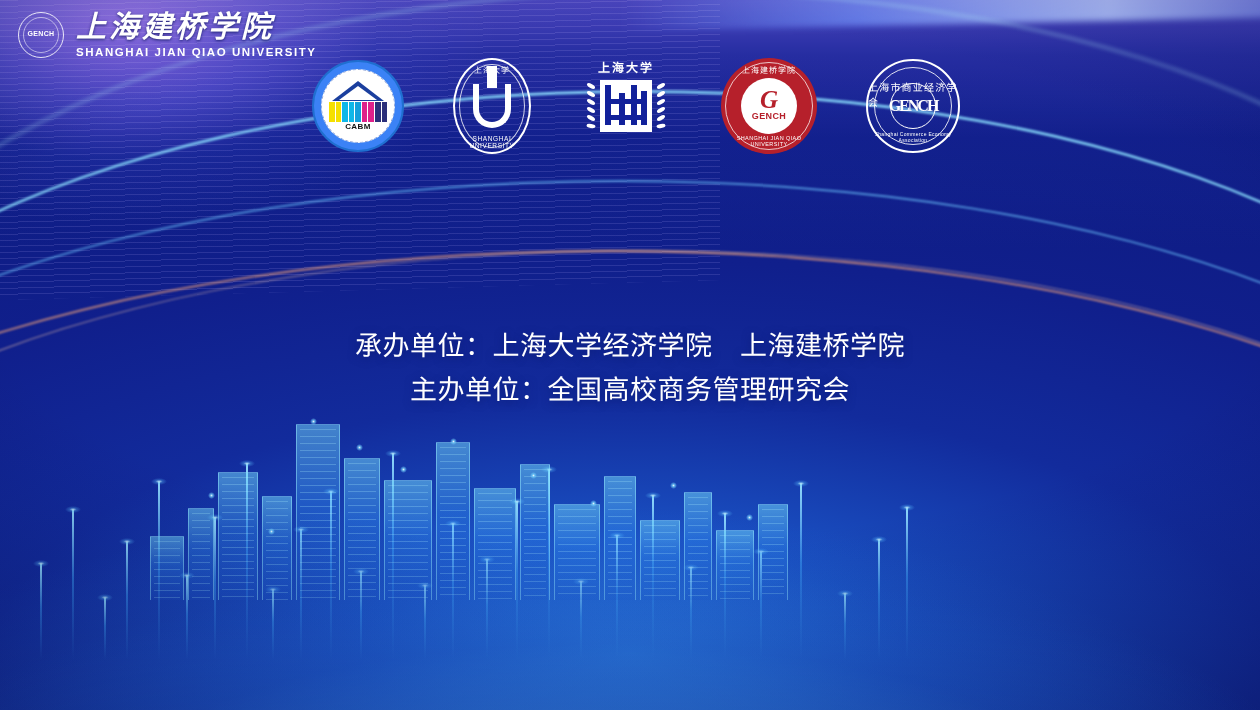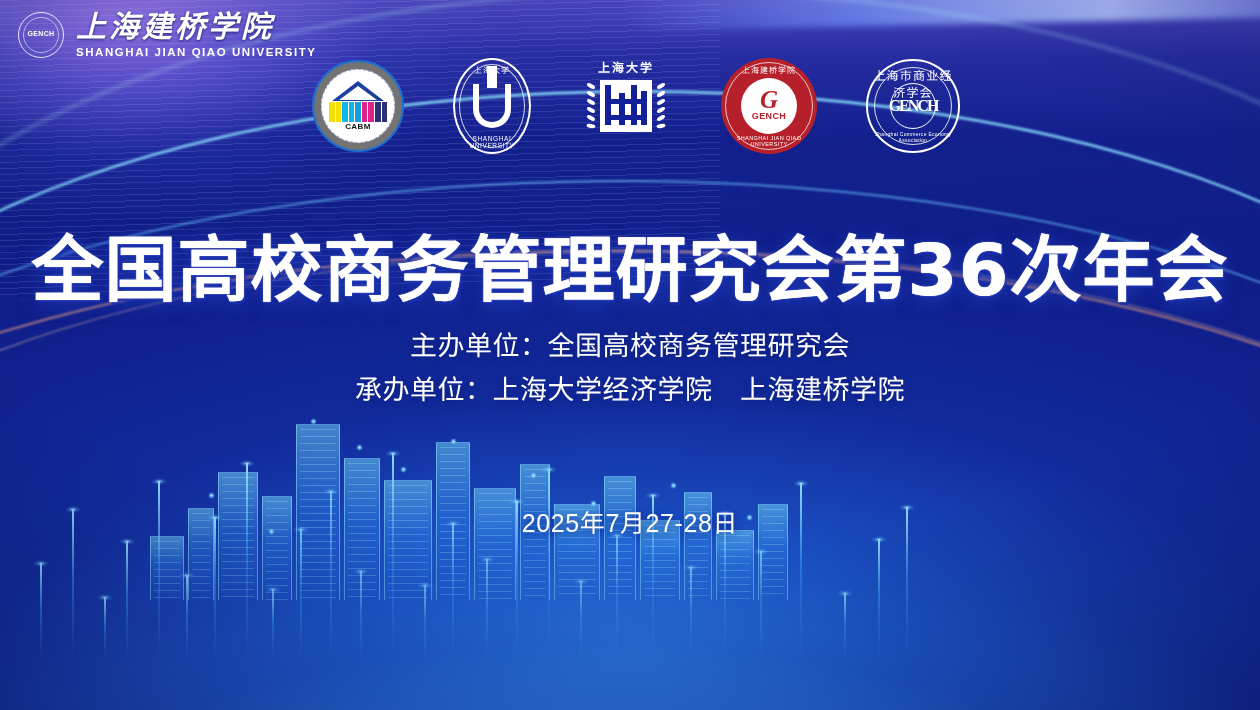--- a/index.html
+++ b/index.html
@@ -110,21 +110,21 @@
   .brand-en{
     margin-top:5px;
     font-size:11.5px;font-weight:700;color:#ffffff;letter-spacing:1.55px;
   }
 
   
   .logos{position:absolute;left:312px;top:54px;width:648px;height:104px;
     display:flex;align-items:center;justify-content:space-between;}
   .logo{position:relative;flex:0 0 auto;display:flex;align-items:center;justify-content:center;}
 
-  .logo-cabm{width:92px;height:92px;border-radius:50%;background:#737373;
+  .logo-cabm{width:92px;height:92px;border-radius:50%;background:#3b82f6;
     border:2px solid #1f6fd0;display:flex;align-items:center;justify-content:center;}
   .cabm-inner{position:relative;width:74px;height:74px;border-radius:50%;overflow:hidden;background:#fff;}
   .cabm-roof{position:absolute;left:50%;top:12px;transform:translateX(-50%);
     width:0;height:0;border-left:26px solid transparent;border-right:26px solid transparent;
     border-bottom:20px solid #1b3f9e;}
   .cabm-roof-in{position:absolute;left:50%;top:17px;transform:translateX(-50%);
     width:0;height:0;border-left:19px solid transparent;border-right:19px solid transparent;
     border-bottom:14px solid #ffffff;}
   .cabm-bars{position:absolute;left:8px;top:33px;width:58px;height:20px;display:flex;gap:1px;}
   .cabm-bars i{display:block;flex:1;height:100%;}
@@ -170,21 +170,21 @@
   .gench-word{font-size:9px;font-weight:700;color:#b6202b;letter-spacing:.4px;margin-top:1px;}
   .gench-cn{position:absolute;left:0;right:0;top:6px;text-align:center;font-size:8px;color:#fff;letter-spacing:1px;}
   .gench-en{position:absolute;left:0;right:0;bottom:7px;text-align:center;font-size:5.5px;color:#fff;letter-spacing:.4px;}
 
   .logo-scea{width:94px;height:94px;border-radius:50%;border:2px solid #fff;position:relative;}
   .scea-r2{position:absolute;inset:6px;border-radius:50%;border:1px solid rgba(255,255,255,.85);}
   .scea-core{position:absolute;left:50%;top:50%;transform:translate(-50%,-50%);
     width:46px;height:46px;border-radius:50%;border:1.5px solid #fff;
     display:flex;align-items:center;justify-content:center;
     font-family:"Liberation Serif",serif;font-size:16px;font-weight:700;color:#fff;letter-spacing:-2px;}
-  .scea-cn{position:absolute;left:0;right:0;top:5px;text-align:center;font-size:12px;color:#fff;letter-spacing:1.2px;}
+  .scea-cn{position:absolute;left:0;right:0;top:18px;text-align:left;font-size:10px;color:#fff;letter-spacing:1.2px;}
   .scea-en{position:absolute;left:0;right:0;bottom:8px;text-align:center;font-size:5px;color:#fff;letter-spacing:.3px;}
 
   
   .title{
     position:absolute;left:0;right:0;top:186px;text-align:center;
     font-family:"DejaVu Sans","Liberation Sans",sans-serif;
     font-size:72px;font-weight:700;color:#ffffff;
     letter-spacing:1px;line-height:1.02;white-space:nowrap;
     text-shadow:0 0 1px #fff, 2px 3px 0 rgba(25,45,175,.75), 0 4px 18px rgba(40,80,220,.55);
   }
@@ -359,24 +359,22 @@
 
     <div class="logo logo-scea">
       <span class="scea-r2"></span>
       <span class="scea-cn">上海市商业经济学会</span>
       <span class="scea-core">GENCH</span>
       <span class="scea-en">Shanghai Commerce Economy Association</span>
     </div>
 
   </div>
 
-  <h1 class="title">全国高校商务管理研究会第36次年会</h1>
 
   <div class="orgs">
+    <div class="org-line">承办单位：上海大学经济学院　上海建桥学院</div>
     <div class="org-line">主办单位：全国高校商务管理研究会</div>
-    <div class="org-line">承办单位：上海大学经济学院　上海建桥学院</div>
   </div>
 
   <div class="meta">
-    <div class="meta-line">2025年7月27-28日</div>
   </div>
 
 </div>
 
 </body></html>

